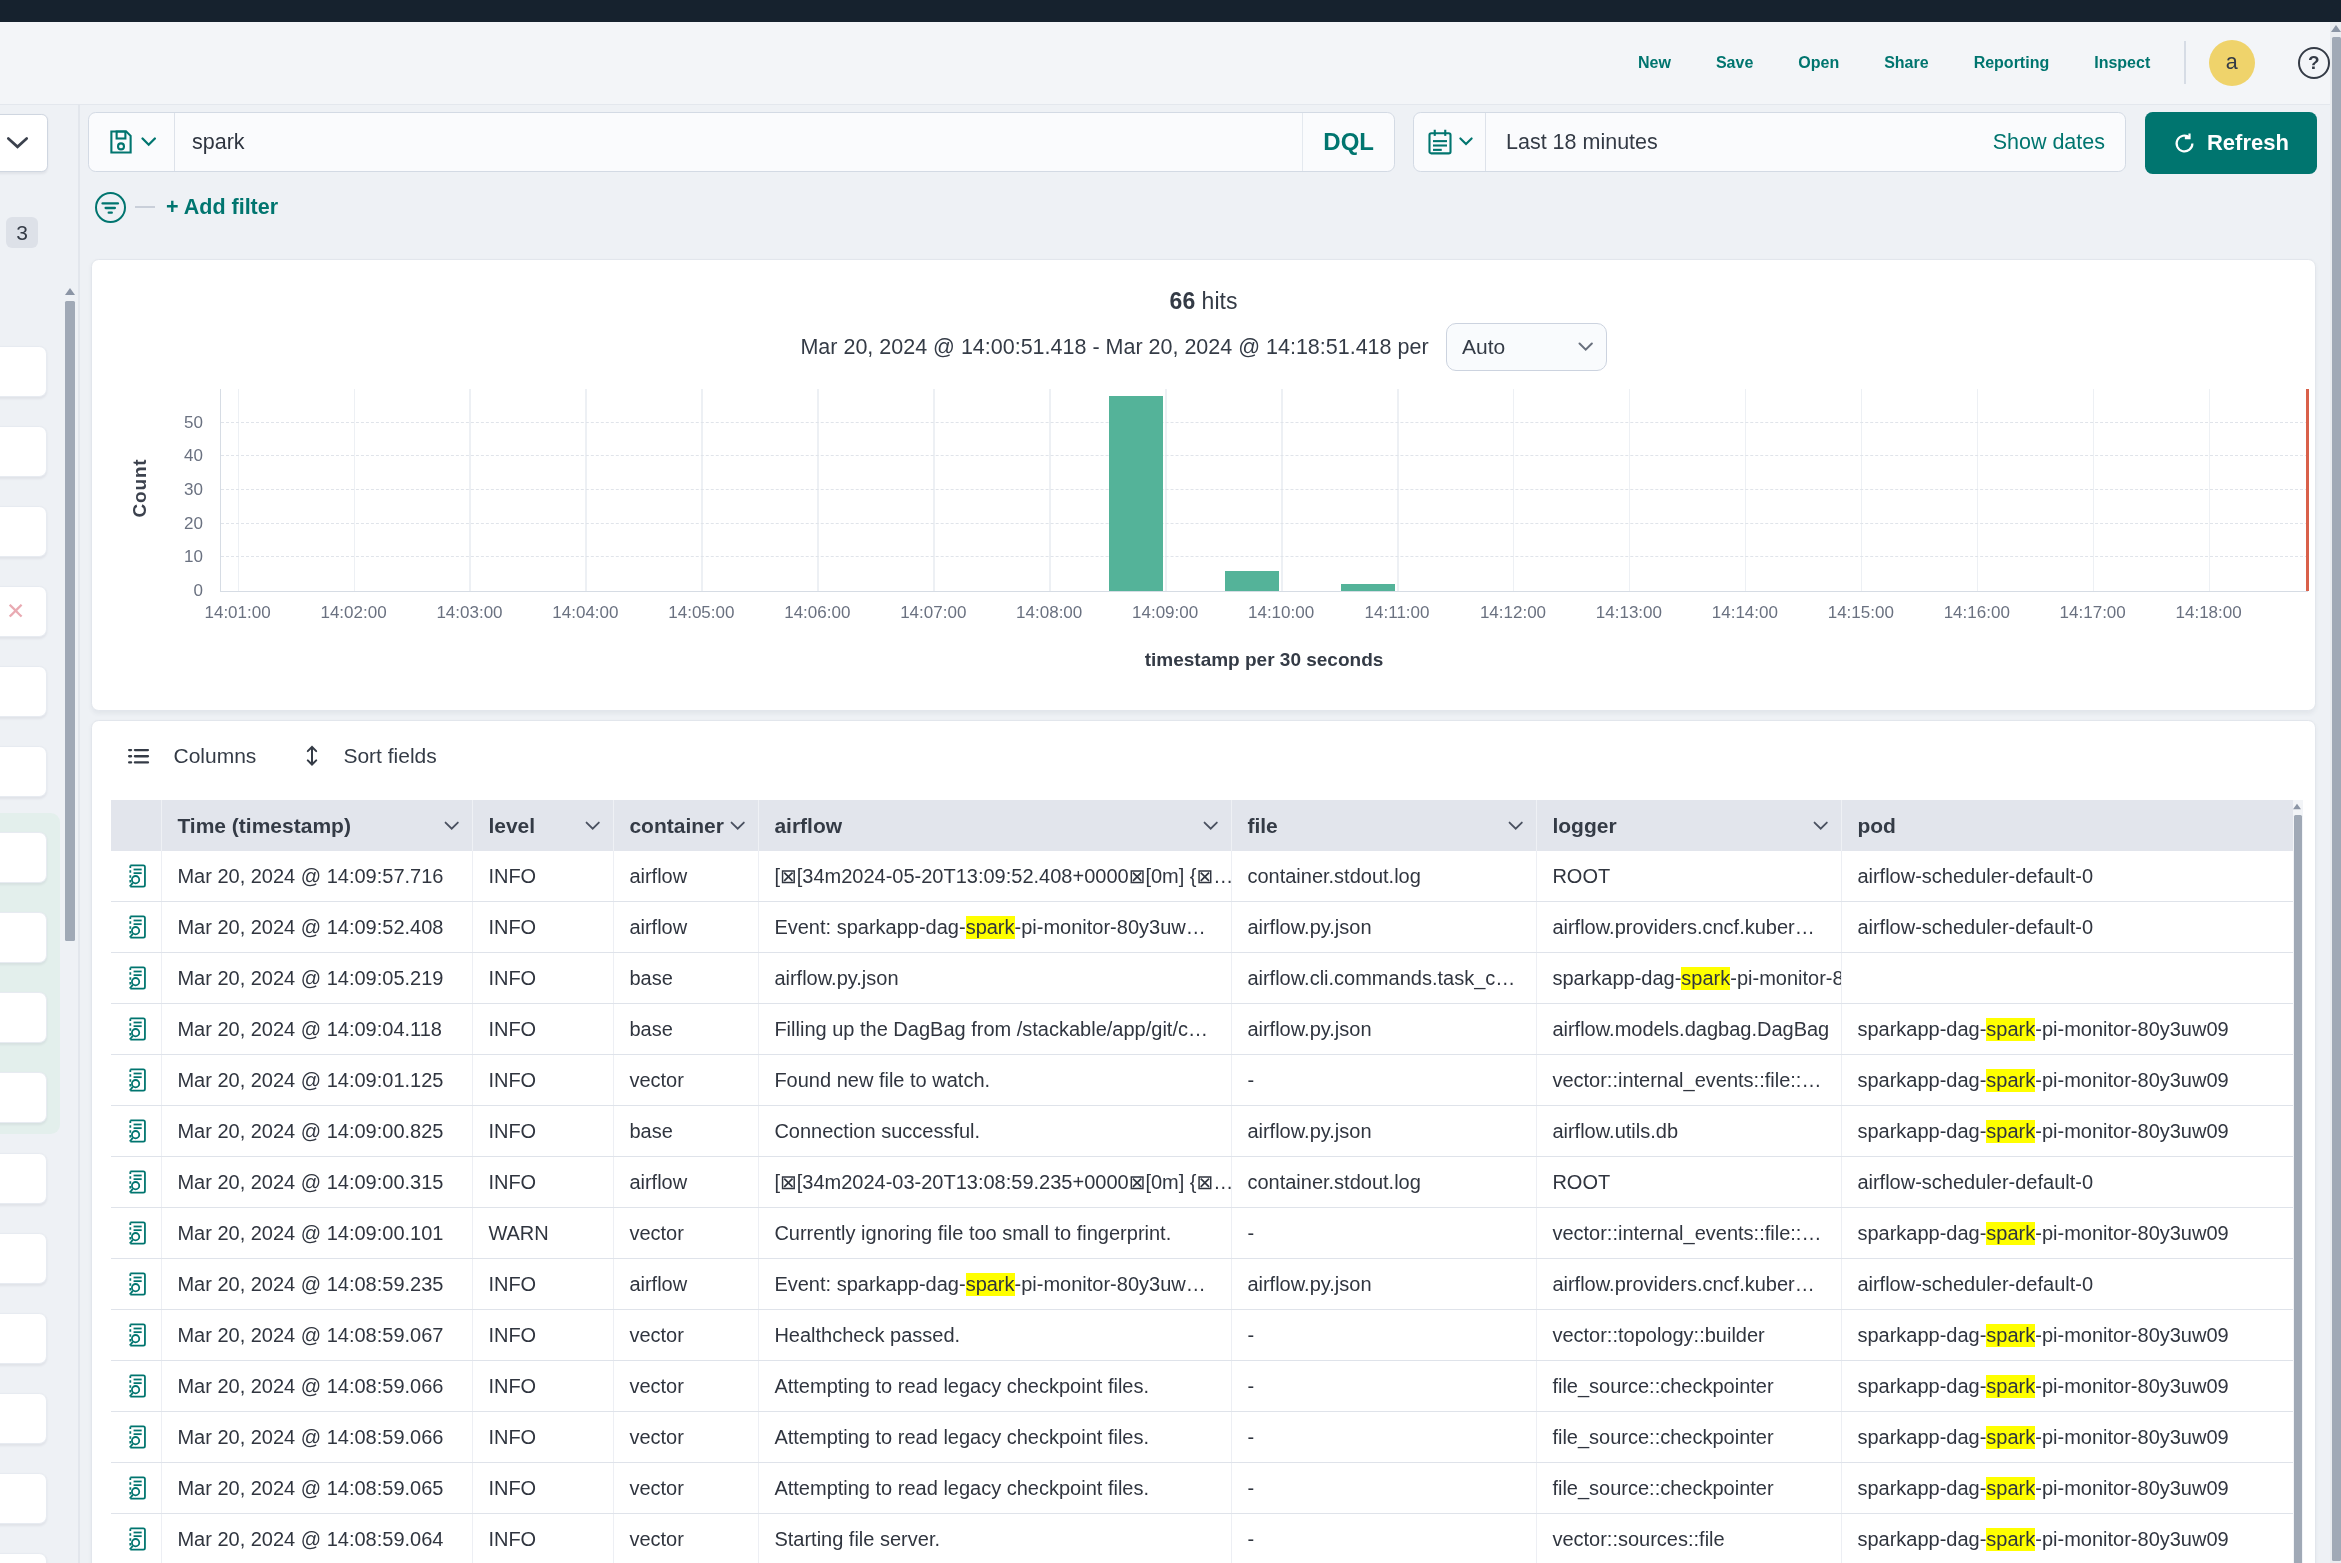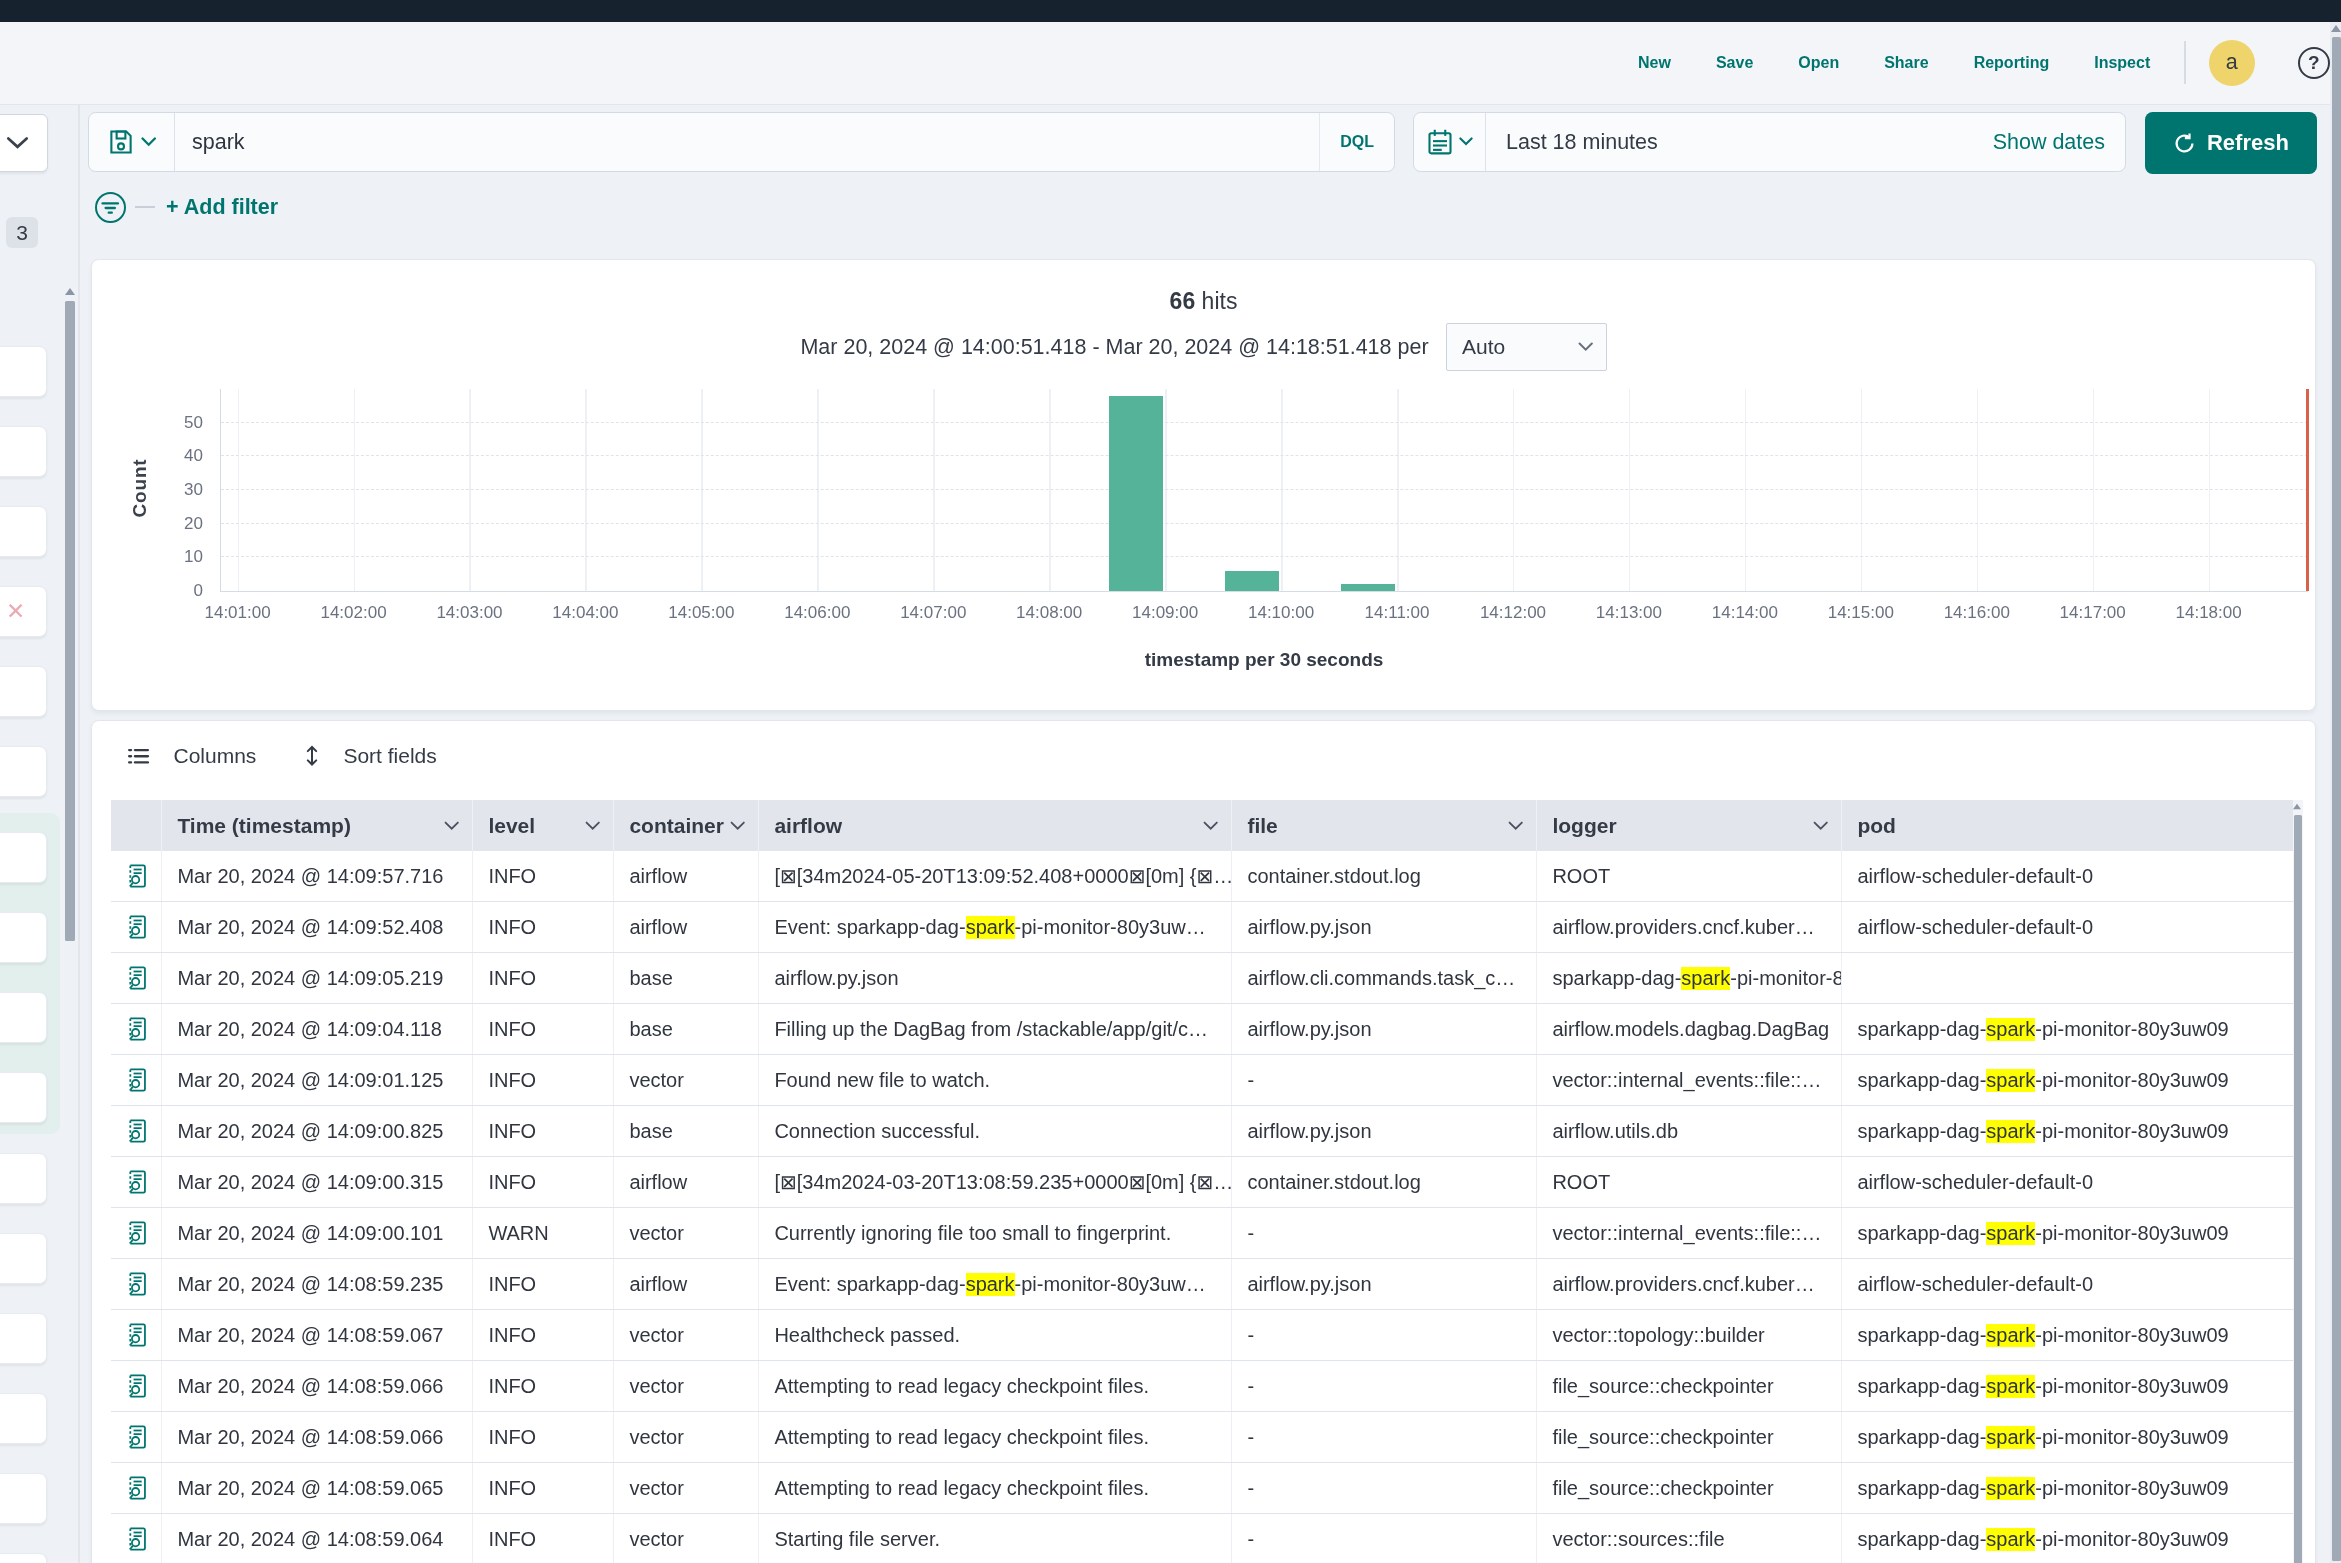--- a/index.html
+++ b/index.html
@@ -17,21 +17,21 @@
   .avatar { width:46px; height:46px; border-radius:50%; background:#efd36b; display:flex; align-items:center; justify-content:center; font-size:21.5px; color:#343b46; }
   .help { width:32px; height:32px; border-radius:50%; border:2.3px solid #343b46; display:flex; align-items:center; justify-content:center; font-size:19px; font-weight:700; margin-left:43px; }
 
   
   .rail-toggle { left:-14px; top:114px; width:62px; height:58px; background:#fff; border:1.5px solid #cfd6e0; border-radius:6.2px;
     display:flex; align-items:center; justify-content:center; box-shadow:0 1.5px 2.3px rgba(60,70,90,.08); }
   .box { background:#fafbfd; border:1.5px solid #d3dae4; border-radius:7.7px; display:flex; align-items:center; }
   .querybar { left:88px; top:112px; width:1307px; height:60px; }
   .save-cell { width:86px; height:100%; display:flex; align-items:center; justify-content:center; gap:6.2px; border-right:1.5px solid #dde2ea; }
   .query-input { flex:1; padding-left:17px; font-size:21.5px; color:#2f3540; }
-  .dql { height:100%; display:flex; align-items:center; padding:0 20px; color:var(--accent); font-weight:700; font-size:16px; border-left:1.5px solid #e4e9ef; }
+  .dql { height:100%; display:flex; align-items:center; padding:0 20px; color:var(--accent); font-weight:700; font-size:24px; border-left:1.5px solid #e4e9ef; }
   .datepicker { left:1413px; top:112px; width:713px; height:60px; }
   .cal-cell { width:72px; height:100%; display:flex; align-items:center; justify-content:center; gap:5.4px; border-right:1.5px solid #dde2ea; }
   .range { flex:1; padding-left:20px; font-size:21.5px; }
   .showdates { padding-right:20px; color:var(--accent); font-size:21.5px; cursor:pointer; }
   .refresh { left:2145px; top:112px; width:172px; height:62px; background:var(--accent); border-radius:7.7px; color:#fff;
     display:flex; align-items:center; justify-content:center; gap:10.8px; font-size:22px; font-weight:700; cursor:pointer; }
 
   
   .filter-circle { left:95px; top:192px; width:31px; height:31px; border-radius:50%; border:2.3px solid var(--accent);
     display:flex; align-items:center; justify-content:center; }
@@ -50,21 +50,21 @@
   
   .sb-thumb { position:absolute; background:#a0a9b6; border-radius:1.5px; }
   .sb-arrow { position:absolute; width:0; height:0; border-left:5.4px solid transparent; border-right:5.4px solid transparent; border-bottom:7px solid #8b95a5; }
 
   
   .panel { background:#fff; border:1.5px solid #e2e6ec; border-radius:7.7px; box-shadow:0 2.3px 4.6px rgba(50,60,80,.06); }
   .chart-panel { left:91px; top:259px; width:2225px; height:452px; }
   .hits-line { left:0; top:28px; width:100%; text-align:center; font-size:23px; }
   .hits-line b { font-weight:700; }
   .sub-row { left:0; top:63px; width:100%; display:flex; align-items:center; justify-content:center; gap:17px; font-size:21.5px; }
-  .interval-select { width:161px; height:48px; background:#f9fbfd; border:1.5px solid #ccd3df; border-radius:2px;
+  .interval-select { width:161px; height:48px; background:#f9fbfd; border:1.5px solid #ccd3df; border-radius:10px;
     display:flex; align-items:center; justify-content:space-between; padding:0 12.3px 0 15.4px; font-size:21px; cursor:pointer; }
 
   .plot { left:128px; top:129px; width:2088px; height:203px; border-left:1.5px solid #d6dce4; border-bottom:1.5px solid #d6dce4; }
   .vgrid { position:absolute; top:0; bottom:0; width:1.5px; background:#edf0f4; }
   .hgrid { position:absolute; left:0; right:0; height:0; border-top:1.5px dashed #e0e4ea; }
   .bar { position:absolute; background:var(--bar,#54b399); }
   .ann-line { position:absolute; right:-0.8px; top:0; bottom:0; width:3.1px; background:var(--ann,#d9604a); }
   .ylab { position:absolute; left:-66px; width:48px; text-align:right; font-size:17px; color:#6a7180; }
   .xlab { position:absolute; top:calc(100% + 12.3px); transform:translateX(-50%); font-size:17px; color:#6a7180; white-space:nowrap; }
   .count-label { left:1.5px; top:217px; width:92px; text-align:center; transform:rotate(-90deg); font-size:19px; font-weight:700; color:#3b414d; letter-spacing:0.8px; }

